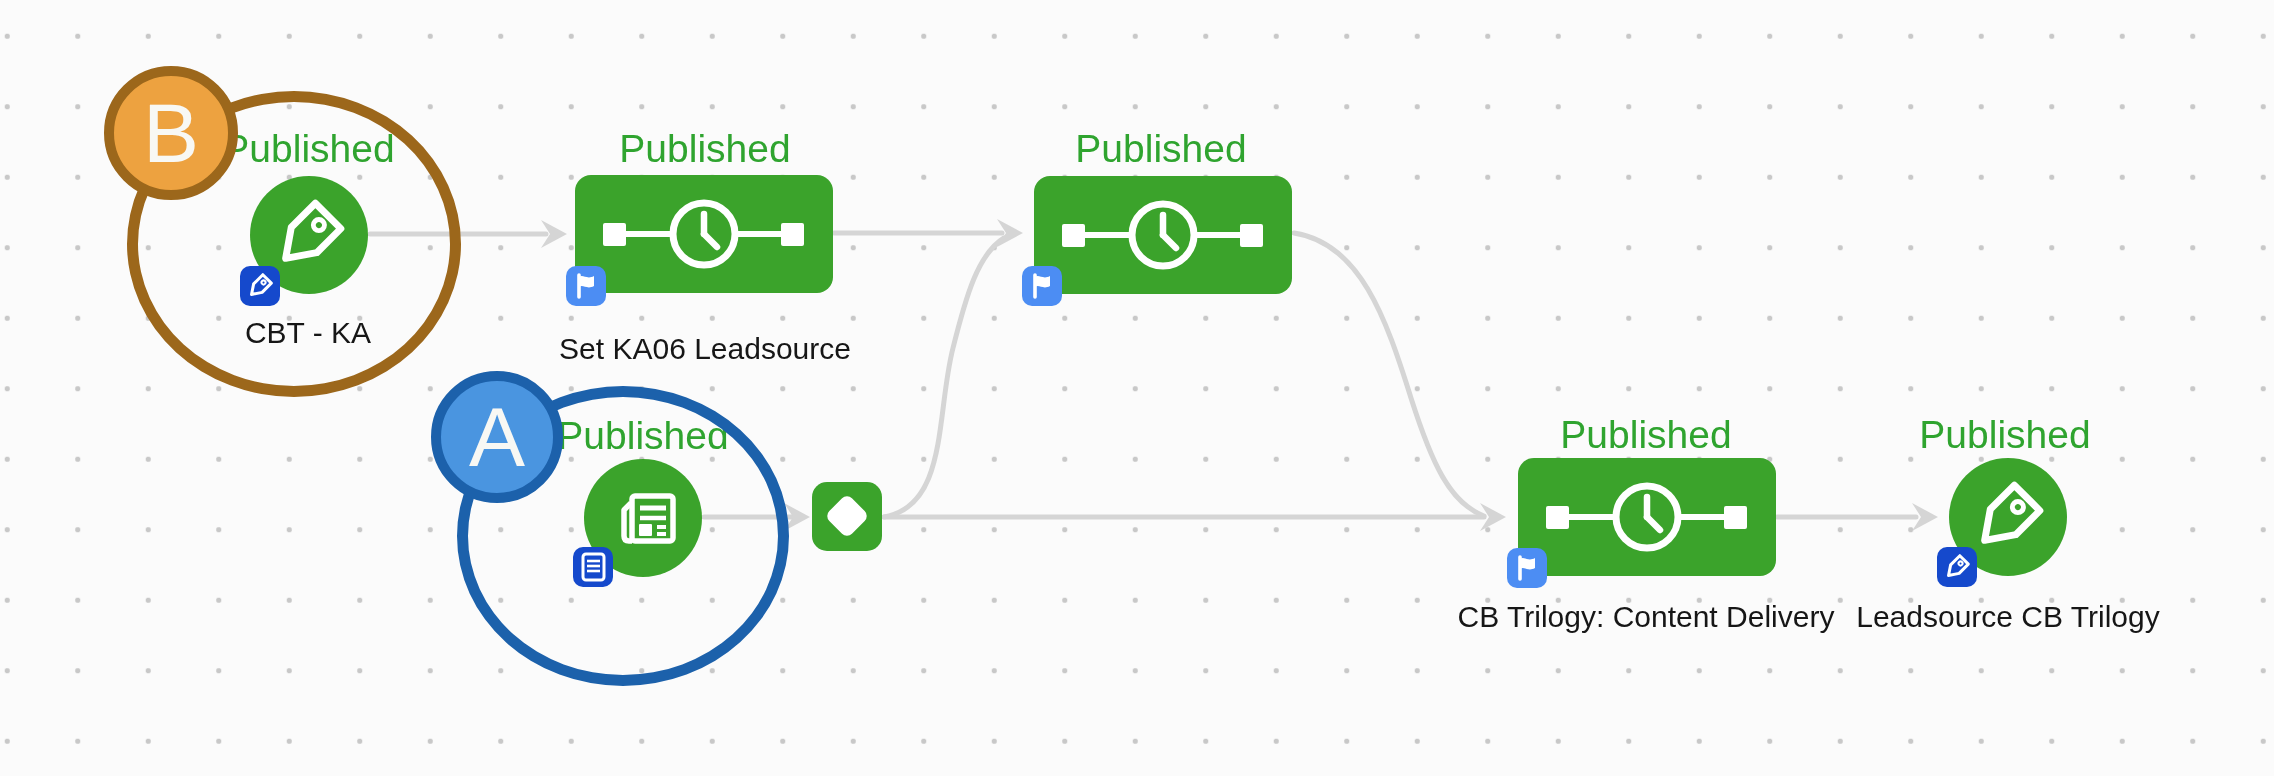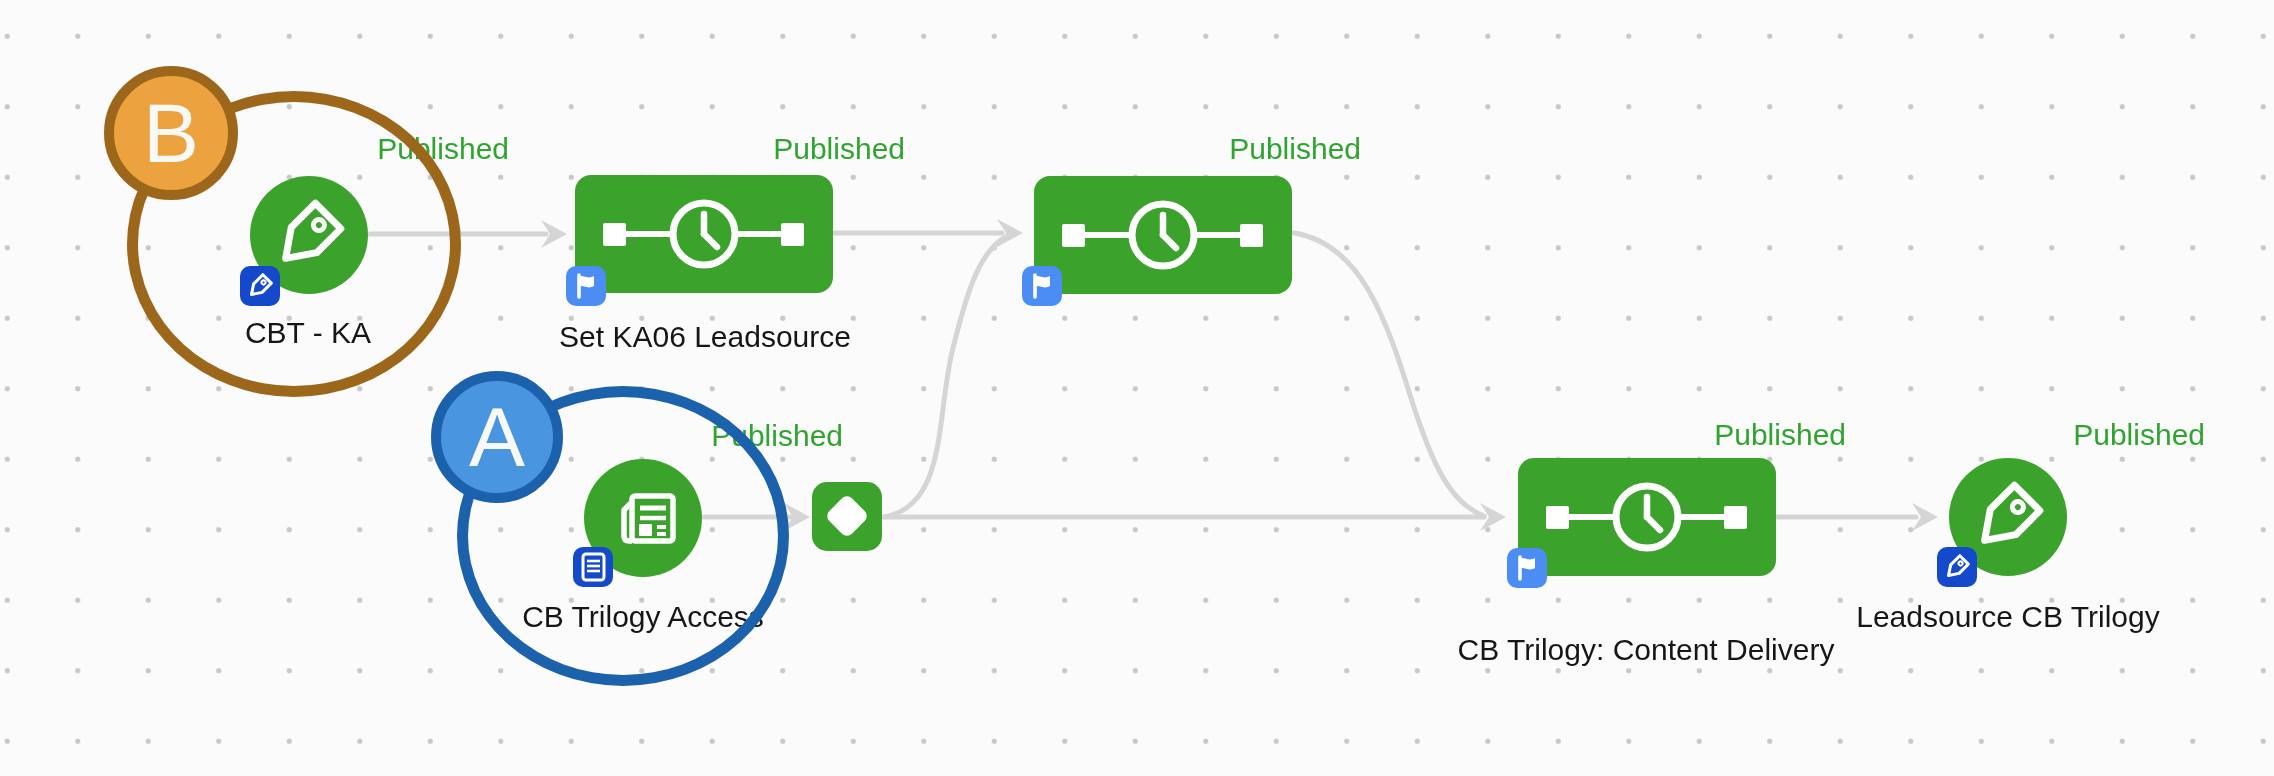--- a/index.html
+++ b/index.html
@@ -8,22 +8,22 @@
     background-color:#FBFBFB;
     background-image:radial-gradient(circle,#C8C8C8 2.3px,rgba(200,200,200,0) 3px);
     background-size:70.5px 70.5px;
     background-position:-28px 1px;
     font-family:"Liberation Sans",sans-serif;
   }
   .layer{position:absolute;left:0;top:0;}
   .connector-layer{z-index:1;}
   .node{position:absolute;z-index:2;}
   .published{
-    position:absolute;z-index:2;width:400px;text-align:right;
-    font-size:30px;line-height:32px;color:#2FA42F;
+    position:absolute;z-index:2;width:400px;text-align:center;
+    font-size:39px;line-height:32px;color:#2FA42F;
   }
   .node-label{
     position:absolute;z-index:2;width:400px;text-align:center;
     font-size:30px;line-height:34px;color:#161616;
   }
   .goal-circle{
     position:absolute;width:118px;height:118px;border-radius:50%;
     background:#3BA32B;z-index:2;
   }
   .seq-card{
@@ -110,21 +110,21 @@
       <line x1="129" y1="59" x2="129" y2="39" stroke="#fff" stroke-width="6.5" stroke-linecap="round"></line>
       <line x1="129" y1="59" x2="142" y2="72" stroke="#fff" stroke-width="6.5" stroke-linecap="round"></line>
     </svg>
   </div>
   <div class="badge light" style="left:566px;top:266px;">
     <svg width="40" height="40" viewBox="0 0 40 40">
       <line x1="13" y1="9" x2="13" y2="31" stroke="#fff" stroke-width="3.6" stroke-linecap="round"></line>
       <path d="M13,11 C17,8 21,14 28,10 L28,20 C21,24 17,18 13,21 Z" fill="#fff"></path>
     </svg>
   </div>
-  <div class="node-label" style="left:505px;top:320px;">Set KA06 Leadsource</div>
+  <div class="node-label" style="left:505px;top:332px;">Set KA06 Leadsource</div>
 
   <div class="published" style="left:961px;top:133px;">Published</div>
   <div class="node seq-card" style="left:1034px;top:176px;">
     <svg width="258" height="118" viewBox="0 0 258 118">
       <line x1="48" y1="59" x2="212" y2="59" stroke="#fff" stroke-width="6"></line>
       <rect x="28" y="48" width="23" height="23" rx="2" fill="#fff"></rect>
       <rect x="206" y="48" width="23" height="23" rx="2" fill="#fff"></rect>
       <circle cx="129" cy="59" r="31" fill="#3BA32B" stroke="#fff" stroke-width="7"></circle>
       <line x1="129" y1="59" x2="129" y2="39" stroke="#fff" stroke-width="6.5" stroke-linecap="round"></line>
       <line x1="129" y1="59" x2="142" y2="72" stroke="#fff" stroke-width="6.5" stroke-linecap="round"></line>
@@ -152,21 +152,20 @@
     </svg>
   </div>
   <div class="badge dark" style="left:573px;top:547px;">
     <svg width="40" height="40" viewBox="0 0 40 40">
       <rect x="10" y="7" width="21" height="26" rx="3" fill="none" stroke="#fff" stroke-width="3"></rect>
       <line x1="14" y1="14" x2="27" y2="14" stroke="#fff" stroke-width="2.6"></line>
       <line x1="14" y1="19" x2="27" y2="19" stroke="#fff" stroke-width="2.6"></line>
       <line x1="14" y1="24" x2="27" y2="24" stroke="#fff" stroke-width="2.6"></line>
     </svg>
   </div>
-  <div class="node-label" style="left:443px;top:600px;">CB Trilogy Access</div>
 
   <div class="node diamond-card" style="left:812px;top:482px;">
     <div class="diamond-inner"></div>
   </div>
 
   <div class="published" style="left:1446px;top:419px;">Published</div>
   <div class="node seq-card" style="left:1518px;top:458px;">
     <svg width="258" height="118" viewBox="0 0 258 118">
       <line x1="48" y1="59" x2="212" y2="59" stroke="#fff" stroke-width="6"></line>
       <rect x="28" y="48" width="23" height="23" rx="2" fill="#fff"></rect>
@@ -175,21 +174,21 @@
       <line x1="129" y1="59" x2="129" y2="39" stroke="#fff" stroke-width="6.5" stroke-linecap="round"></line>
       <line x1="129" y1="59" x2="142" y2="72" stroke="#fff" stroke-width="6.5" stroke-linecap="round"></line>
     </svg>
   </div>
   <div class="badge light" style="left:1507px;top:548px;">
     <svg width="40" height="40" viewBox="0 0 40 40">
       <line x1="13" y1="9" x2="13" y2="31" stroke="#fff" stroke-width="3.6" stroke-linecap="round"></line>
       <path d="M13,11 C17,8 21,14 28,10 L28,20 C21,24 17,18 13,21 Z" fill="#fff"></path>
     </svg>
   </div>
-  <div class="node-label" style="left:1446px;top:600px;margin-top:33px;">CB Trilogy: Content Delivery</div>
+  <div class="node-label" style="left:1446px;top:600px;">CB Trilogy: Content Delivery</div>
 
   <div class="published" style="left:1805px;top:419px;">Published</div>
   <div class="node goal-circle" style="left:1949px;top:458px;">
     <svg width="118" height="118" viewBox="0 0 118 118">
       <g transform="rotate(135 59 59)" fill="none" stroke="#fff" stroke-width="7" stroke-linejoin="round">
         <path d="M32,41 L66,41 L92,59 L66,77 L32,77 Z"></path>
         <circle cx="45" cy="59" r="5.5" stroke-width="5"></circle>
       </g>
     </svg>
   </div>

